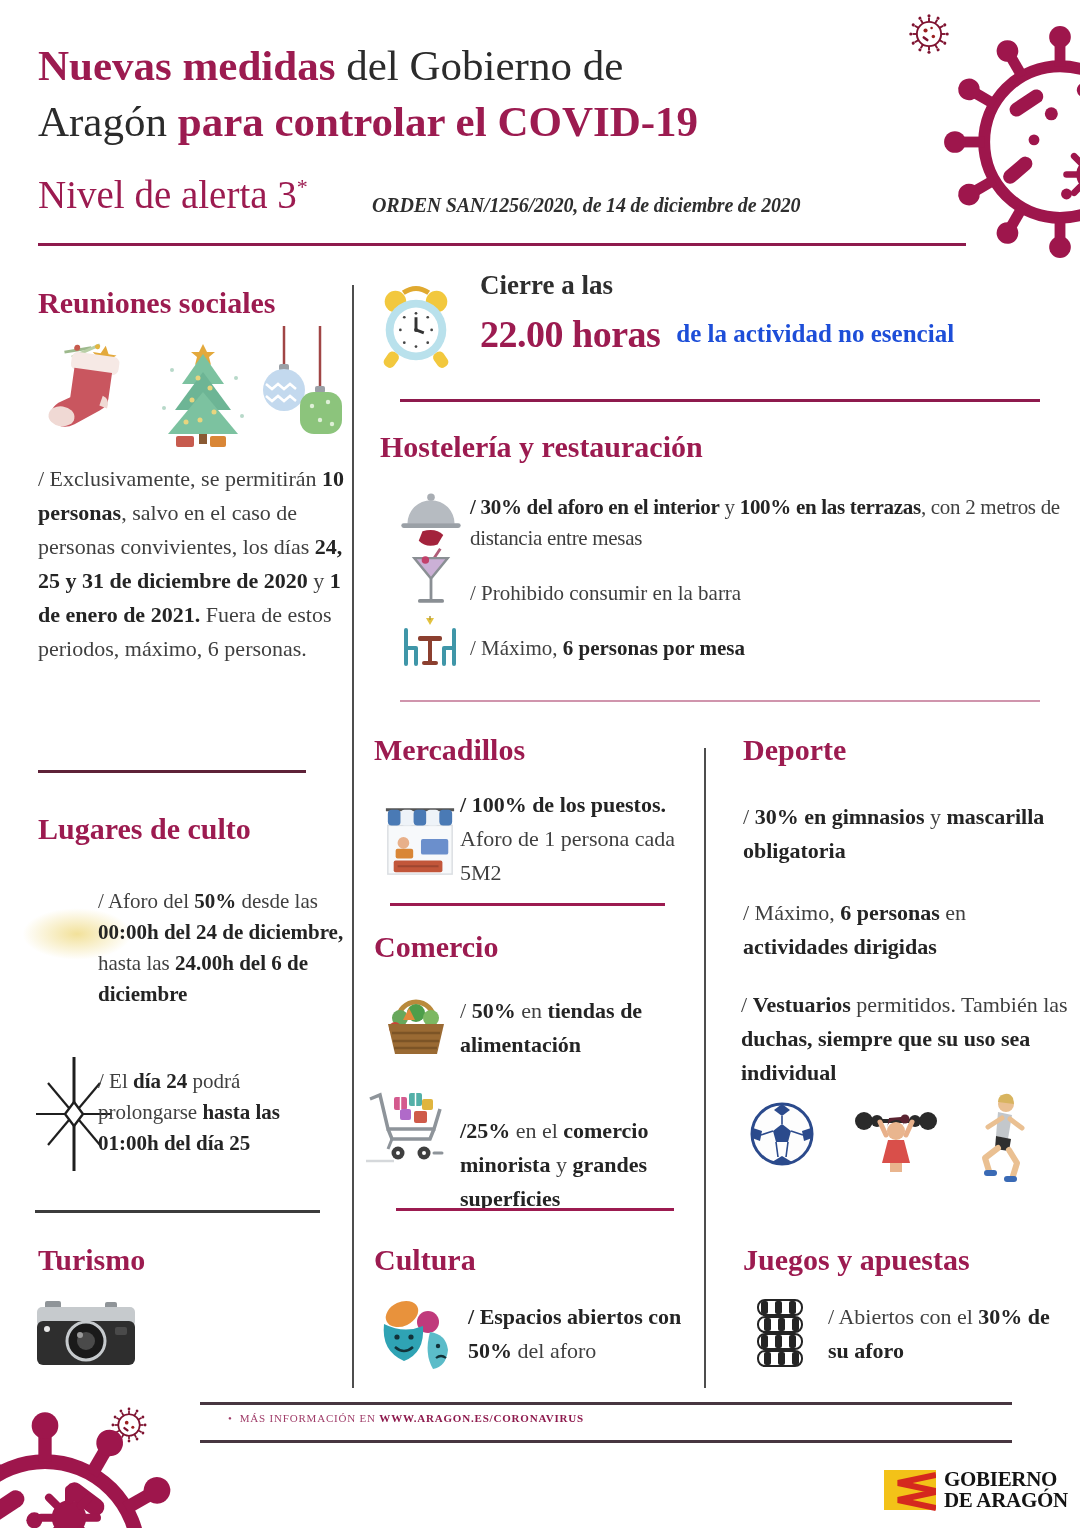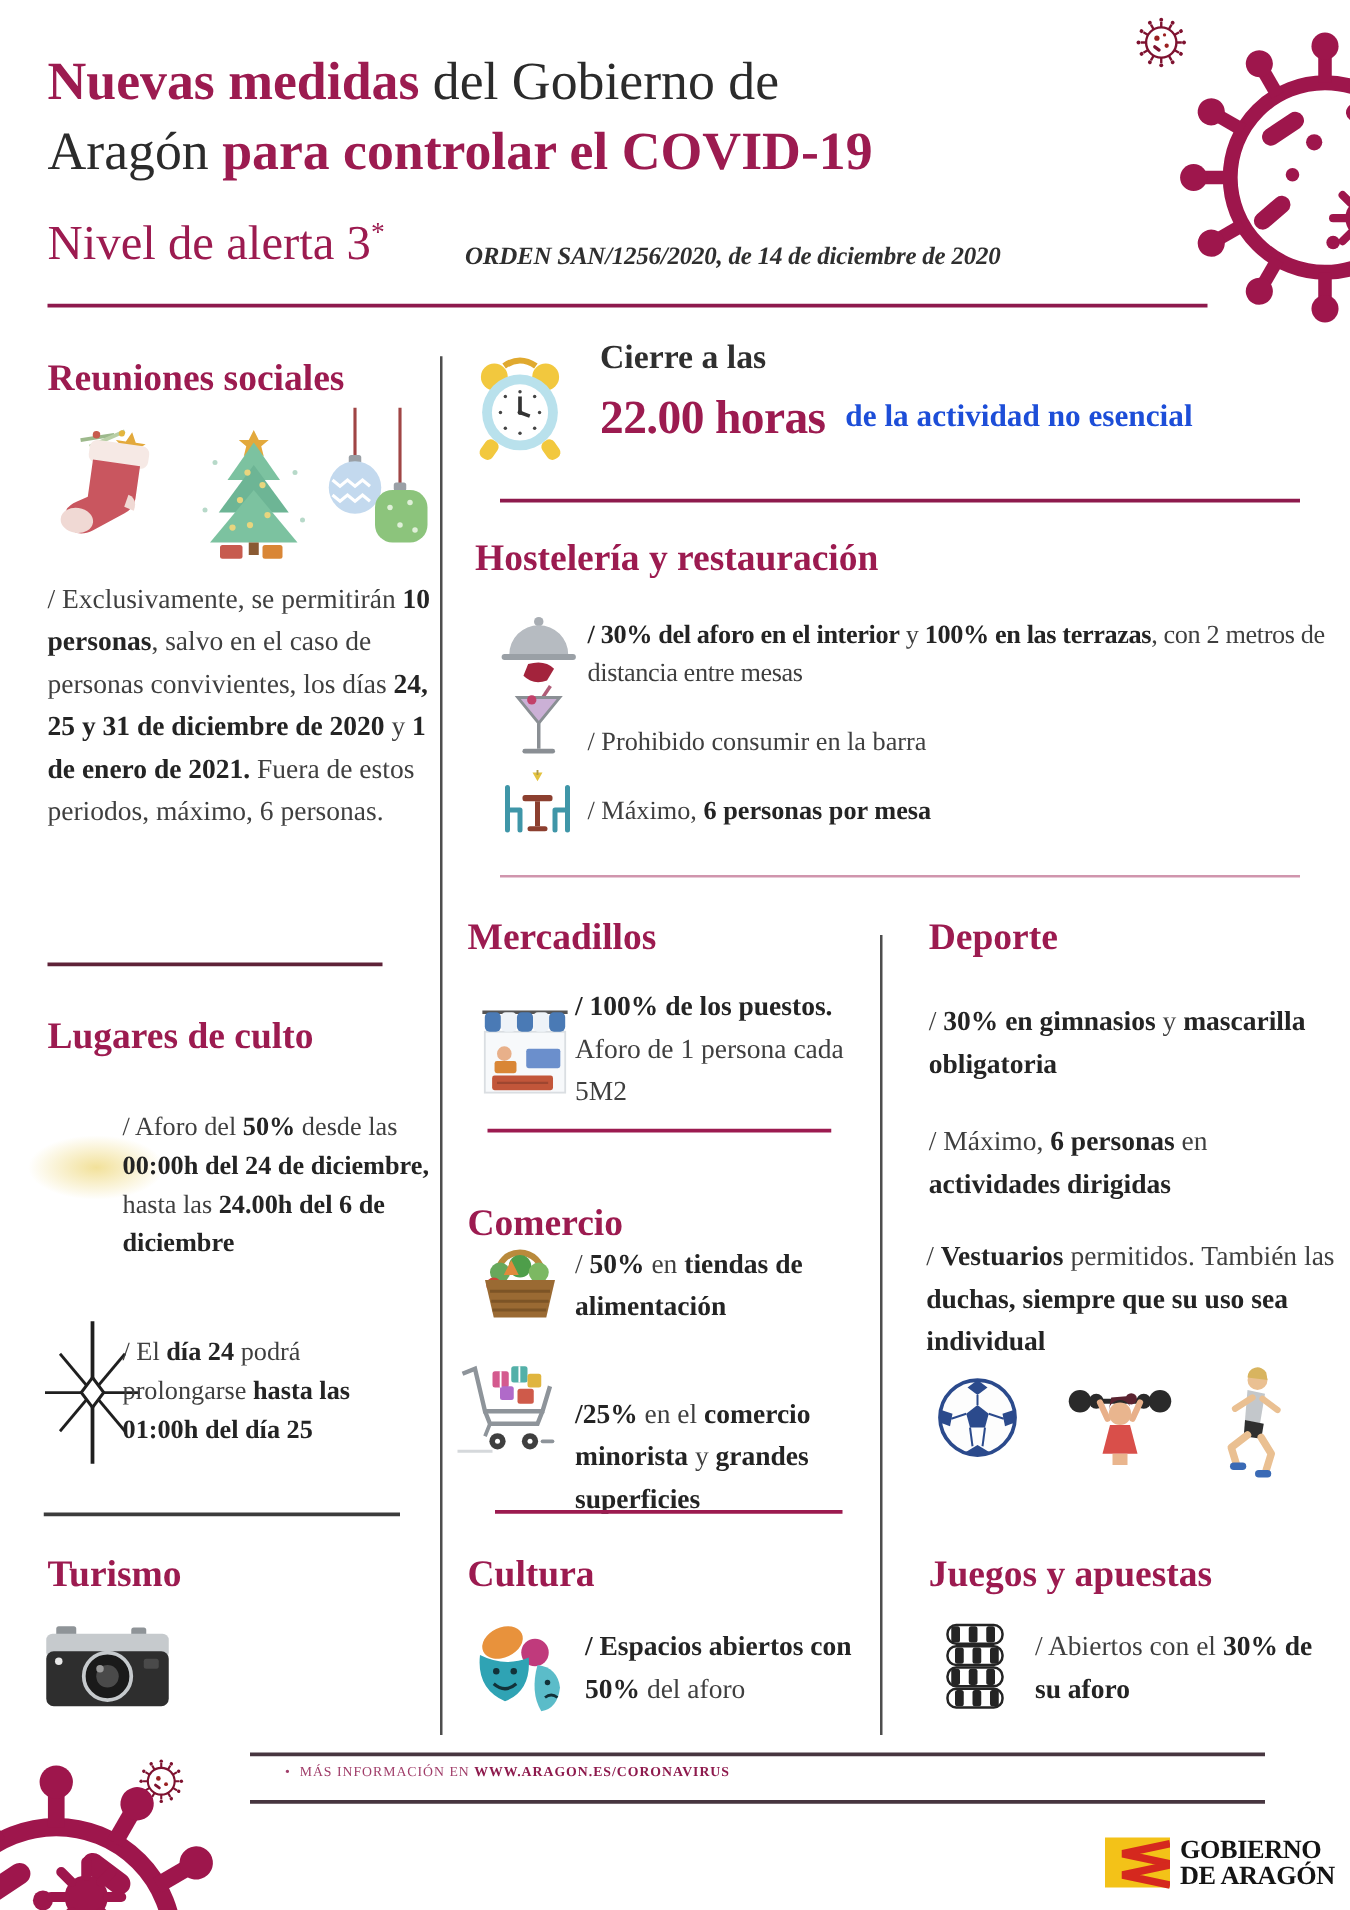--- a/index.html
+++ b/index.html
@@ -359,21 +359,21 @@
     <rect x="40" y="40" width="28" height="16" rx="2" fill="#6b8fcc"></rect>
     <circle cx="22" cy="44" r="6" fill="#e8b08a"></circle>
     <rect x="14" y="50" width="18" height="10" rx="2" fill="#d98636"></rect>
     <rect x="12" y="62" width="50" height="12" rx="2" fill="#c2563a"></rect>
     <line x1="16" y1="68" x2="58" y2="68" stroke="#9e4630" stroke-width="2"></line>
   </svg>
   <div class="abs body-text" style="left:460px;top:788px;width:240px;"><span class="b">/ </span><span class="b">100% de los puestos.</span><span> Aforo de 1 persona cada 5M2</span></div>
 
   <div class="hr" style="left:390px;top:903px;width:275px;height:2.5px;background:var(--accent);"></div>
 
-  <div class="abs section-h" style="left:374px;top:930px;margin-top:32px;">Comercio</div>
+  <div class="abs section-h" style="left:374px;top:930px;">Comercio</div>
 
   <svg class="abs" style="left:376px;top:988px;" width="80" height="80" viewBox="0 0 80 80">
     <path d="M22 32 A18 18 0 0 1 58 32" fill="none" stroke="#b98a3c" stroke-width="5"></path>
     <circle cx="24" cy="30" r="8" fill="#67a85c"></circle>
     <circle cx="40" cy="25" r="9" fill="#4e9e4a"></circle>
     <circle cx="55" cy="30" r="8" fill="#7cb862"></circle>
     <polygon points="33,20 39,32 27,32" fill="#e08a3c"></polygon>
     <circle cx="19" cy="40" r="6" fill="#c94436"></circle>
     <circle cx="60" cy="42" r="6" fill="#e3b53c"></circle>
     <path d="M12 36 h56 l-7 30 H19 z" fill="#9a6a33"></path>

